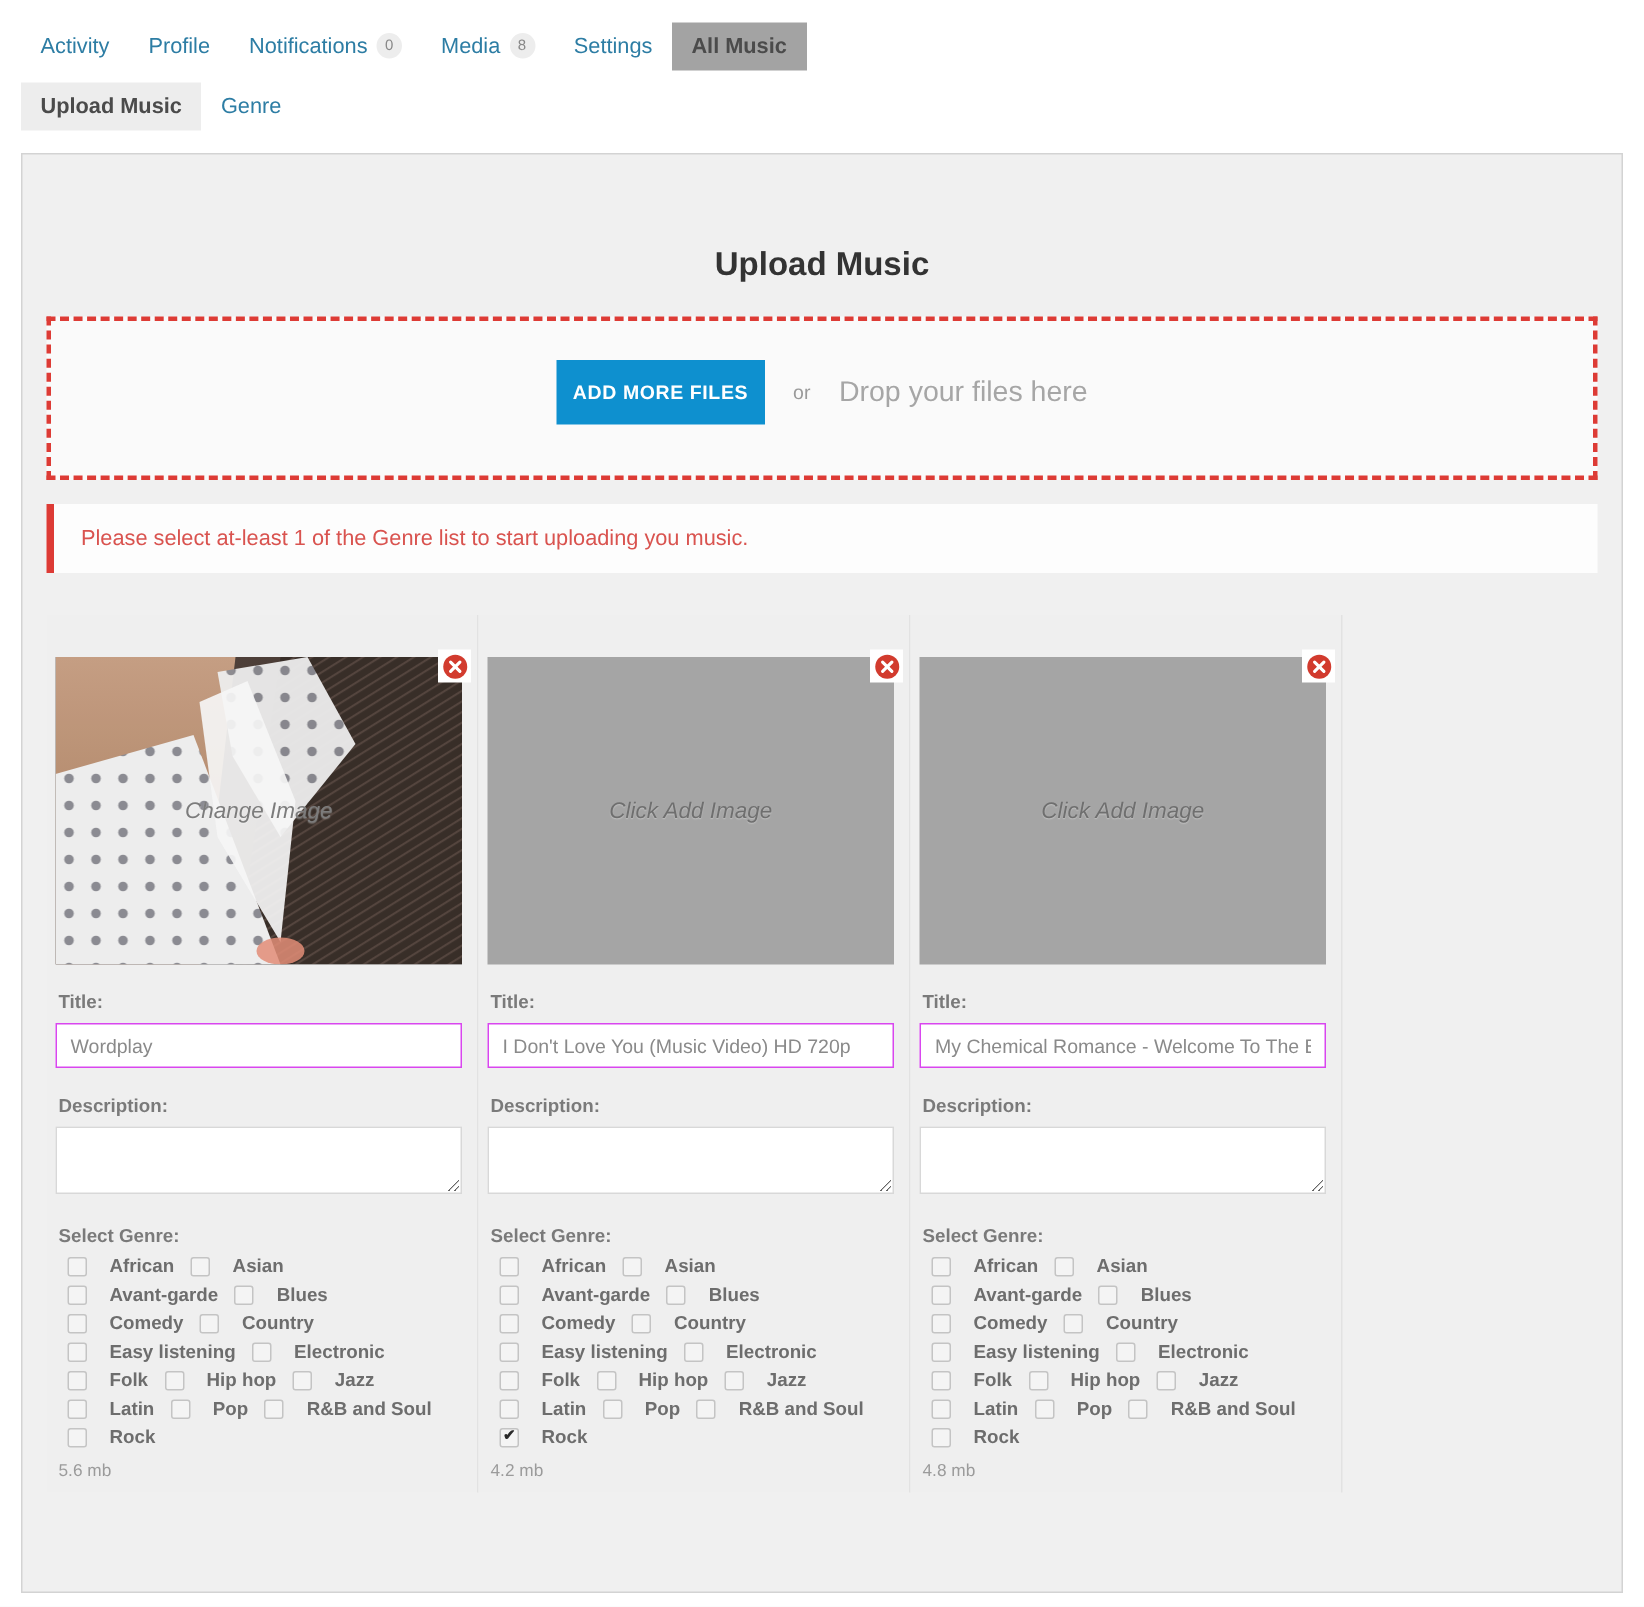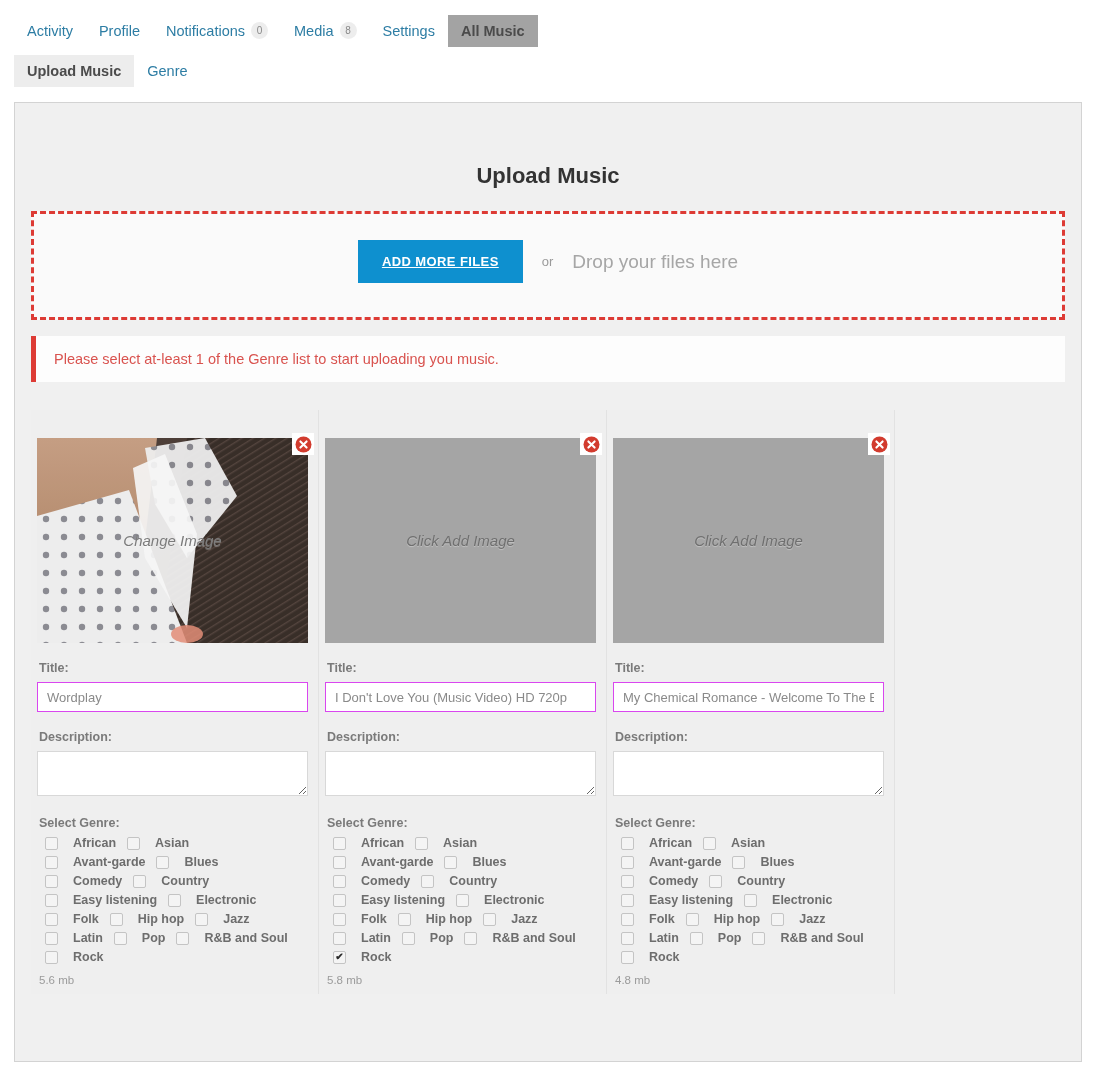--- a/index.html
+++ b/index.html
@@ -96,21 +96,21 @@
   .btn-blue {
     background: #0e90cf;
     color: #ffffff;
     border: none;
     font-family: "Liberation Sans", sans-serif;
     font-weight: bold;
     font-size: 13px;
     letter-spacing: 0.4px;
     cursor: pointer;
   }
-  .btn-add { padding: 14px 24px; text-decoration: underline; }
+  .btn-add { padding: 14px 11px; }
   .dz-or { font-size: 13px; color: #9a9a9a; }
   .dz-hint { font-size: 19px; color: #a6a6a6; }
   .dz-row-2 {
     display: flex;
     justify-content: center;
     margin-top: 20px;
   }
   .btn-start { padding: 15px 30px; font-size: 13.5px; }
 
   
@@ -463,21 +463,21 @@
             <span>Pop</span>
           </label>
           <label class="genre-item">
             <span class="cbx"></span>
             <span>R&amp;B and Soul</span>
           </label>
           <label class="genre-item">
             <span class="cbx checked"></span>
             <span>Rock</span>
           </label>
-        </div><div class="filesize">5.8 mb</div></div>
+        </div><div class="filesize">4.2 mb</div></div>
       <div class="card"><div class="thumb-wrap">
           <div class="thumb">
             <span class="thumb-label">Click Add Image</span>
           </div>
           <div class="remove-btn">
             <svg width="17" height="17" viewBox="0 0 17 17">
       <circle cx="8.5" cy="8.5" r="8" fill="#d23b2e"></circle>
       <path d="M5.4 5.4 L11.6 11.6 M11.6 5.4 L5.4 11.6" stroke="#ffffff" stroke-width="2.1" stroke-linecap="round"></path>
     </svg>
           </div>

